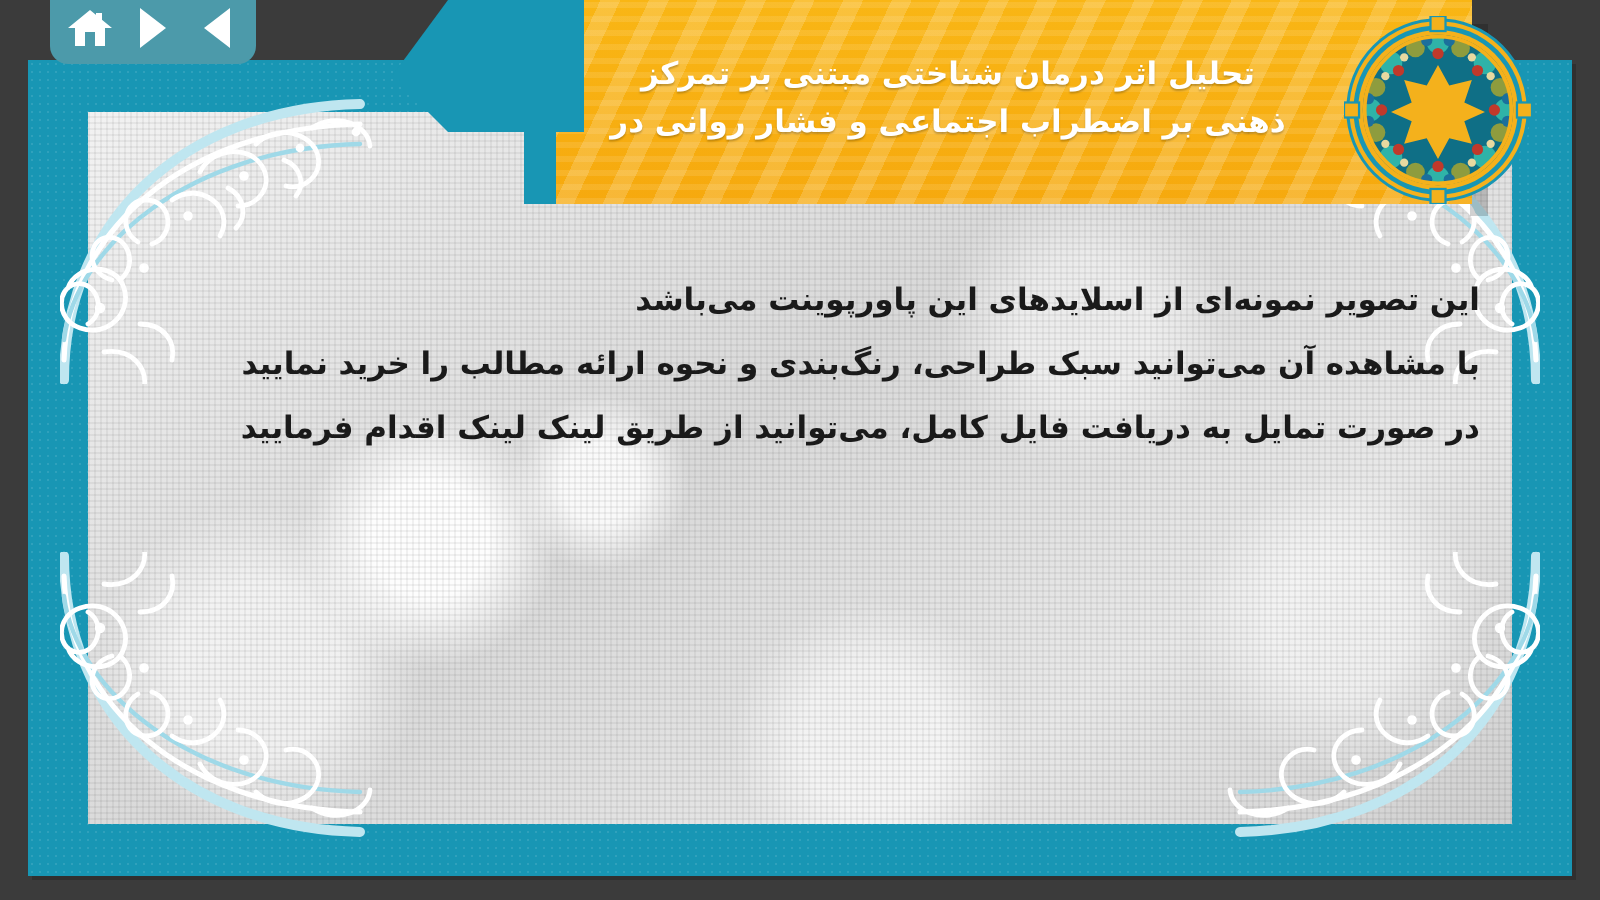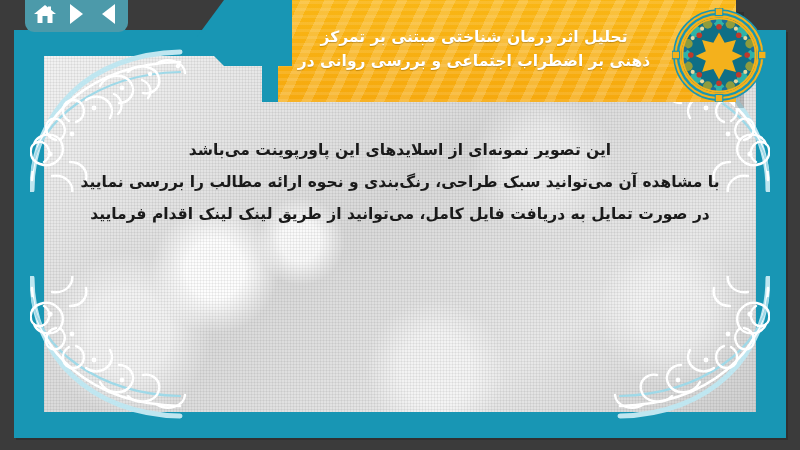--- a/index.html
+++ b/index.html
@@ -114,21 +114,21 @@
 
   
   #medallion {
     position: absolute; left: 672px; top: 8px;
     width: 94px; height: 94px; z-index: 70;
   }
 
   
   #body-copy {
     position: absolute; left: 46px; right: 46px; top: 108px;
-    z-index: 30; text-align: center; direction: rtl;
+    z-index: 30; text-align: right; direction: rtl;
   }
   #body-copy p {
     color: #1a1a1a; font-size: 15.5px; line-height: 1.62;
     margin: 0 0 7px 0; font-weight: 600;
   }
 </style>
 </head>
 <body>
 
 <div id="stage">
@@ -241,37 +241,37 @@
       <g fill="#ffffff">
         <circle cx="20" cy="112" r="2.6"></circle>
           <circle cx="42" cy="92" r="2.4"></circle>
         <circle cx="64" cy="66" r="2.4"></circle>
           <circle cx="92" cy="46" r="2.4"></circle>
       </g>
     </svg>
 
     <div id="body-copy">
       <p>این تصویر نمونه‌ای از اسلایدهای این پاورپوینت می‌باشد</p>
-      <p>با مشاهده آن می‌توانید سبک طراحی، رنگ‌بندی و نحوه ارائه مطالب را بررسی نمایید</p>
+      <p>با مشاهده آن می‌توانید سبک طراحی، رنگ‌بندی و نحوه ارائه مطالب را خرید نمایید</p>
       <p>در صورت تمایل به دریافت فایل کامل، می‌توانید از طریق لینک لینک اقدام فرمایید</p>
     </div>
   </div>
 
   <div id="banner-shadow"></div>
 
   <svg id="wedge" viewBox="0 0 96 66">
     <polygon points="96,0 96,66 28,66 0,38 28,0" fill="#1896b4"></polygon>
   </svg>
   <div id="banner-teal"></div>
 
   <div id="title-banner">
     <div class="pad">
       <div id="title-text">
         <div>تحلیل اثر درمان شناختی مبتنی بر تمرکز</div>
-        <div>ذهنی بر اضطراب اجتماعی و بررسی روانی در</div>
+        <div>ذهنی بر اضطراب اجتماعی و فشار روانی در</div>
       </div>
     </div>
   </div>
 
   <svg id="medallion" viewBox="0 0 100 100">
     <defs>
       <clipPath id="ring-clip">
         <circle cx="50" cy="50" r="39"></circle>
       </clipPath>
     </defs>

